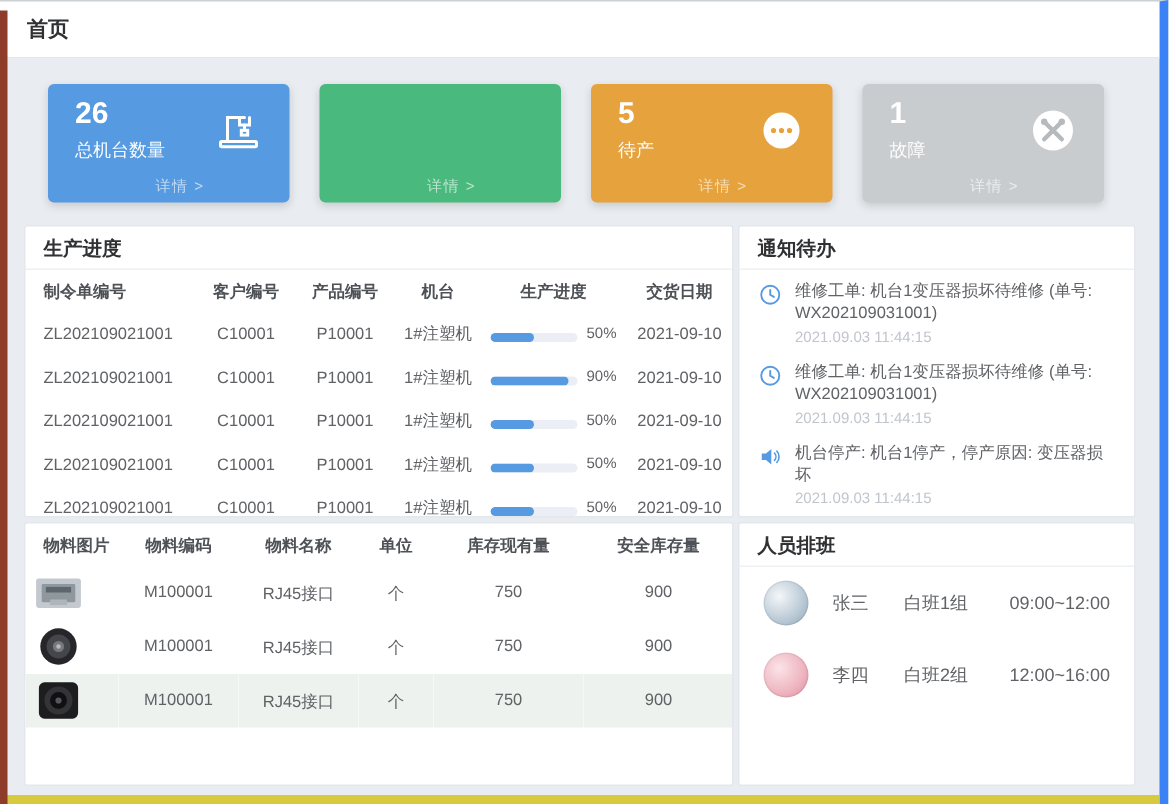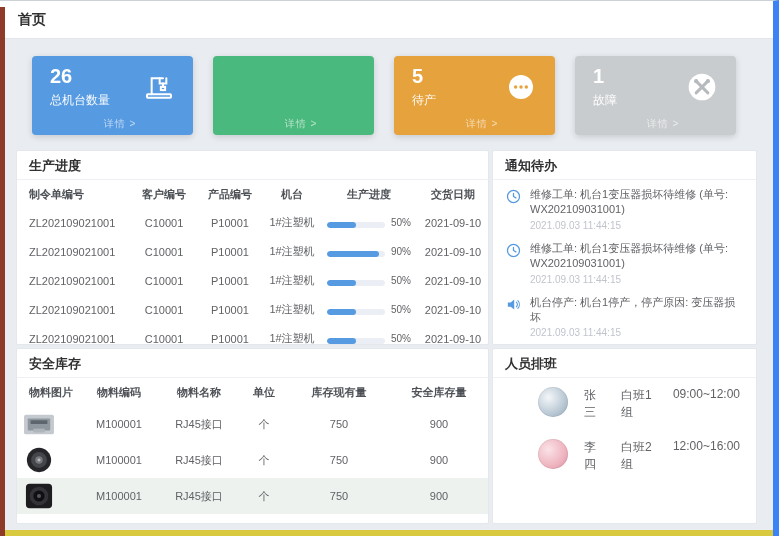--- a/index.html
+++ b/index.html
@@ -62,21 +62,21 @@
 
   .mat-img{ width:38px; height:28px; display:inline-block; vertical-align:middle; }
 
   
   .todo-item{ display:flex; gap:8px; padding:7px 12px 3px; cursor:pointer; }
   .todo-icon{ width:17px; height:17px; flex:0 0 17px; margin-top:1px; }
   .todo-text{ font-size:11px; color:#606266; line-height:1.4; }
   .todo-time{ font-size:10px; color:#c0c4cc; margin-top:2px; }
 
   
-  .sched-row{ display:flex; padding:9px 16px; gap:16px;margin-left:29px; }
+  .sched-row{ display:flex; align-items:center; padding:9px 16px; gap:16px; }
   .avatar{ width:30px; height:30px; border-radius:50%; flex:0 0 30px; box-shadow:0 0 0 1px rgba(0,0,0,0.06) inset; }
   .avatar.a1{ background:radial-gradient(circle at 35% 35%, #f4f7f9, #b9c8d4 60%, #8fa6b8); }
   .avatar.a2{ background:radial-gradient(circle at 35% 35%, #fbe3e7, #eeb4bf 60%, #d98a9c); }
   .avatar.a3{ background:radial-gradient(circle at 35% 30%, #8d93a0, #4a4f5c 60%, #23262f); }
   .sched-name{ font-size:12px; color:#606266; width:42px; }
   .sched-shift{ font-size:12px; color:#606266; width:72px; }
   .sched-time{ font-size:12px; color:#606266; margin-left:auto; }
 </style>
 </head>
 <body>
@@ -293,21 +293,20 @@
           </div>
         </div>
 
         <div class="todo-item">
           
           
         </div>
       </section>
 
       <section class="panel inventory">
-        <div class="panel-title">安全库存</div>
         <table class="inv-table">
           <colgroup>
             <col style="width:62px">
               <col style="width:80px">
               <col style="width:80px">
             <col style="width:50px">
               <col style="width:100px">
               <col style="width:100px">
           </colgroup>
           <thead>

